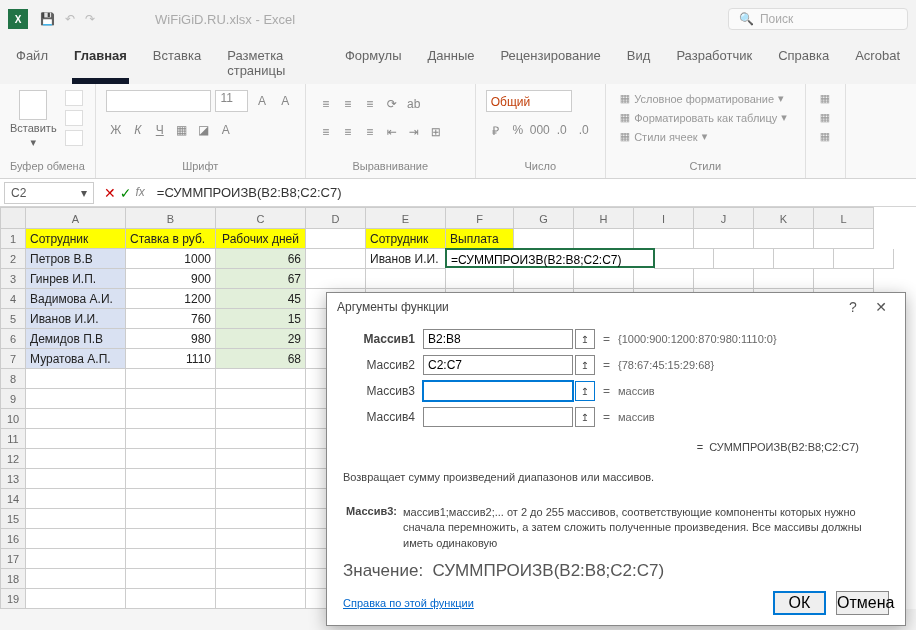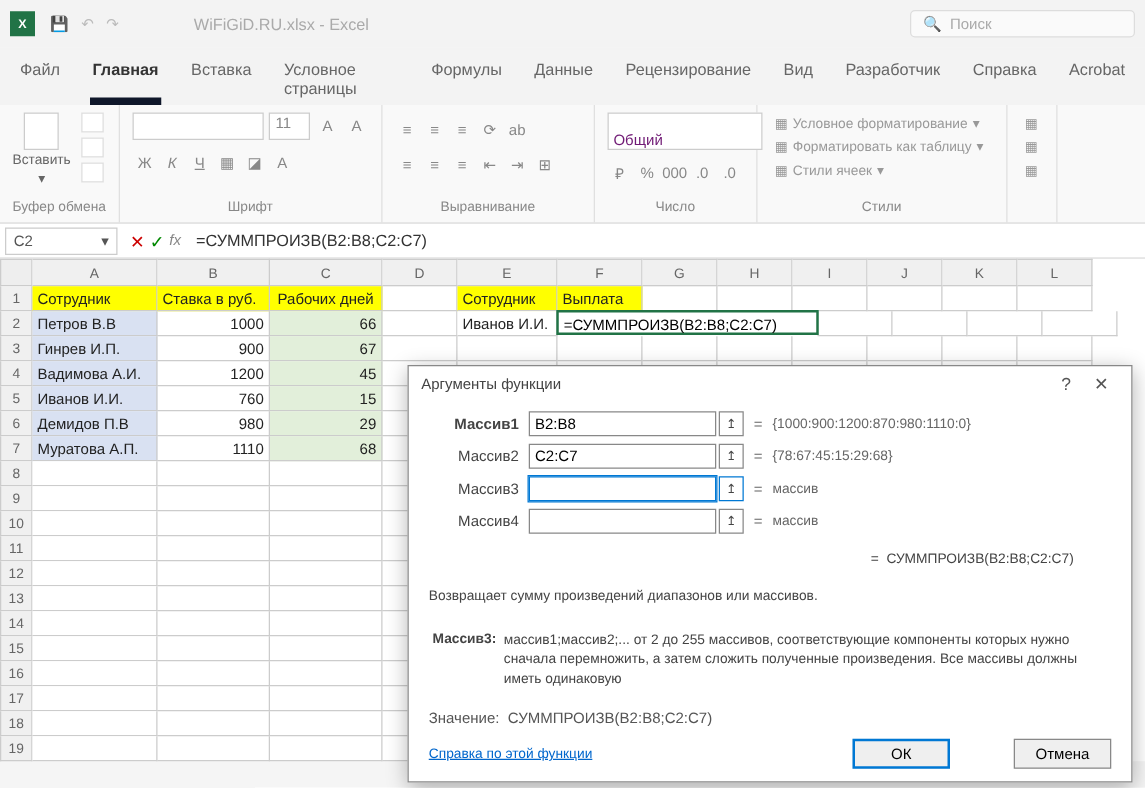--- a/index.html
+++ b/index.html
@@ -23,21 +23,21 @@
 .ribbon-group .label { text-align: center; font-size: 11px; color: #888; margin-top: auto; padding-top: 4px; }
 .ribbon-group .controls { display: flex; gap: 8px; align-items: flex-start; flex: 1; }
 .paste-btn { display: flex; flex-direction: column; align-items: center; gap: 2px; font-size: 11px; color: #666; }
 .paste-icon { width: 28px; height: 30px; border: 1px solid #ccc; background: #fff; }
 .mini-btns { display: flex; flex-direction: column; gap: 4px; }
 .mini-btn { width: 18px; height: 16px; border: 1px solid #ddd; background: #fff; }
 .font-row { display: flex; gap: 4px; align-items: center; }
 .font-select { border: 1px solid #ccc; background: #fff; height: 22px; font-size: 12px; color: #888; padding: 0 4px; }
 .fmt-btn { width: 20px; height: 20px; display: flex; align-items: center; justify-content: center; color: #888; border: 1px solid transparent; }
 .fmt-row { display: flex; gap: 2px; margin-top: 4px; }
-.num-select { border: 1px solid #ccc; background: #fff; height: 22px; width: 124px; font-size: 12px; color: #701a75; padding: 14px 4px; }
+.num-select { border: 1px solid #ccc; background: #fff; height: 22px; width: 86px; font-size: 12px; color: #c2410c; padding: 4px 4px; }
 .style-btn { display: flex; align-items: center; gap: 4px; font-size: 11px; color: #999; padding: 2px 4px; }
 
 
 .formula-row { display: flex; align-items: center; background: #fff; border-bottom: 1px solid #d4d4d4; height: 28px; }
 .namebox { width: 90px; border: 1px solid #ccc; margin: 2px 4px; height: 22px; padding: 0 6px; display: flex; align-items: center; justify-content: space-between; background: #fff; font-size: 12px; }
 .fx-btns { display: flex; gap: 4px; padding: 0 6px; color: #888; }
 .fx-btns span { cursor: pointer; }
 .fx-x { color: #c00; font-size: 14px; }
 .fx-check { color: #080; font-size: 14px; }
 .fx-label { font-style: italic; font-size: 12px; }
@@ -76,24 +76,24 @@
 .arg-input { width: 150px; height: 20px; border: 1px solid #888; padding: 0 4px; font-size: 12px; }
 .arg-input.focus { border: 1px solid #0078d4; box-shadow: 0 0 0 1px #0078d4; }
 .arg-colbtn { width: 20px; height: 20px; border: 1px solid #888; margin-left: 2px; display: flex; align-items: center; justify-content: center; font-size: 10px; }
 .arg-eq { padding: 0 8px; color: #666; }
 .arg-res { color: #666; font-size: 11px; }
 .desc { margin-top: 18px; font-size: 11px; color: #444; }
 .desc-detail { display: flex; margin-top: 22px; font-size: 11px; }
 .desc-detail .lbl { font-weight: bold; width: 60px; text-align: right; padding-right: 6px; }
 .desc-detail .txt { flex: 1; color: #444; line-height: 1.4; }
 .dialog-footer { padding: 10px 16px; display: flex; align-items: center; gap: 10px; border-top: none; }
-.dialog-footer .val { font-size: 12px; }
+.dialog-footer .val { font-size: 17px; }
 .dialog-footer .link { color: #0066cc; text-decoration: underline; cursor: pointer; font-size: 11px; }
 .dialog-footer .spacer { flex: 1; }
-.dialog-footer button { width: 78px; height: 24px; border: 1px solid #888; background: #efefef; font-size: 12px; cursor: pointer; margin-left: 41px; }
+.dialog-footer button { width: 53px; height: 24px; border: 1px solid #888; background: #efefef; font-size: 16px; cursor: pointer; }
 .dialog-footer button.primary { border: 2px solid #0078d4; }
 .result-row { display: flex; justify-content: flex-end; margin-top: 14px; margin-right: 30px; font-size: 11px; }
 </style>
 </head>
 <body>
 
 <div class="titlebar">
   <div class="app-icon">X</div>
   <div class="qat">
     <span>💾</span>
@@ -104,21 +104,21 @@
   <div class="search">
     <span>🔍</span>
     <span>Поиск</span>
   </div>
 </div>
 
 <div class="tabs">
   <div class="tab">Файл</div>
   <div class="tab active">Главная</div>
   <div class="tab">Вставка</div>
-  <div class="tab">Условное страницы</div>
+  <div class="tab">Разметка страницы</div>
   <div class="tab">Формулы</div>
   <div class="tab">Данные</div>
   <div class="tab">Рецензирование</div>
   <div class="tab">Вид</div>
   <div class="tab">Разработчик</div>
   <div class="tab">Справка</div>
   <div class="tab">Acrobat</div>
 </div>
 
 <div class="ribbon">

